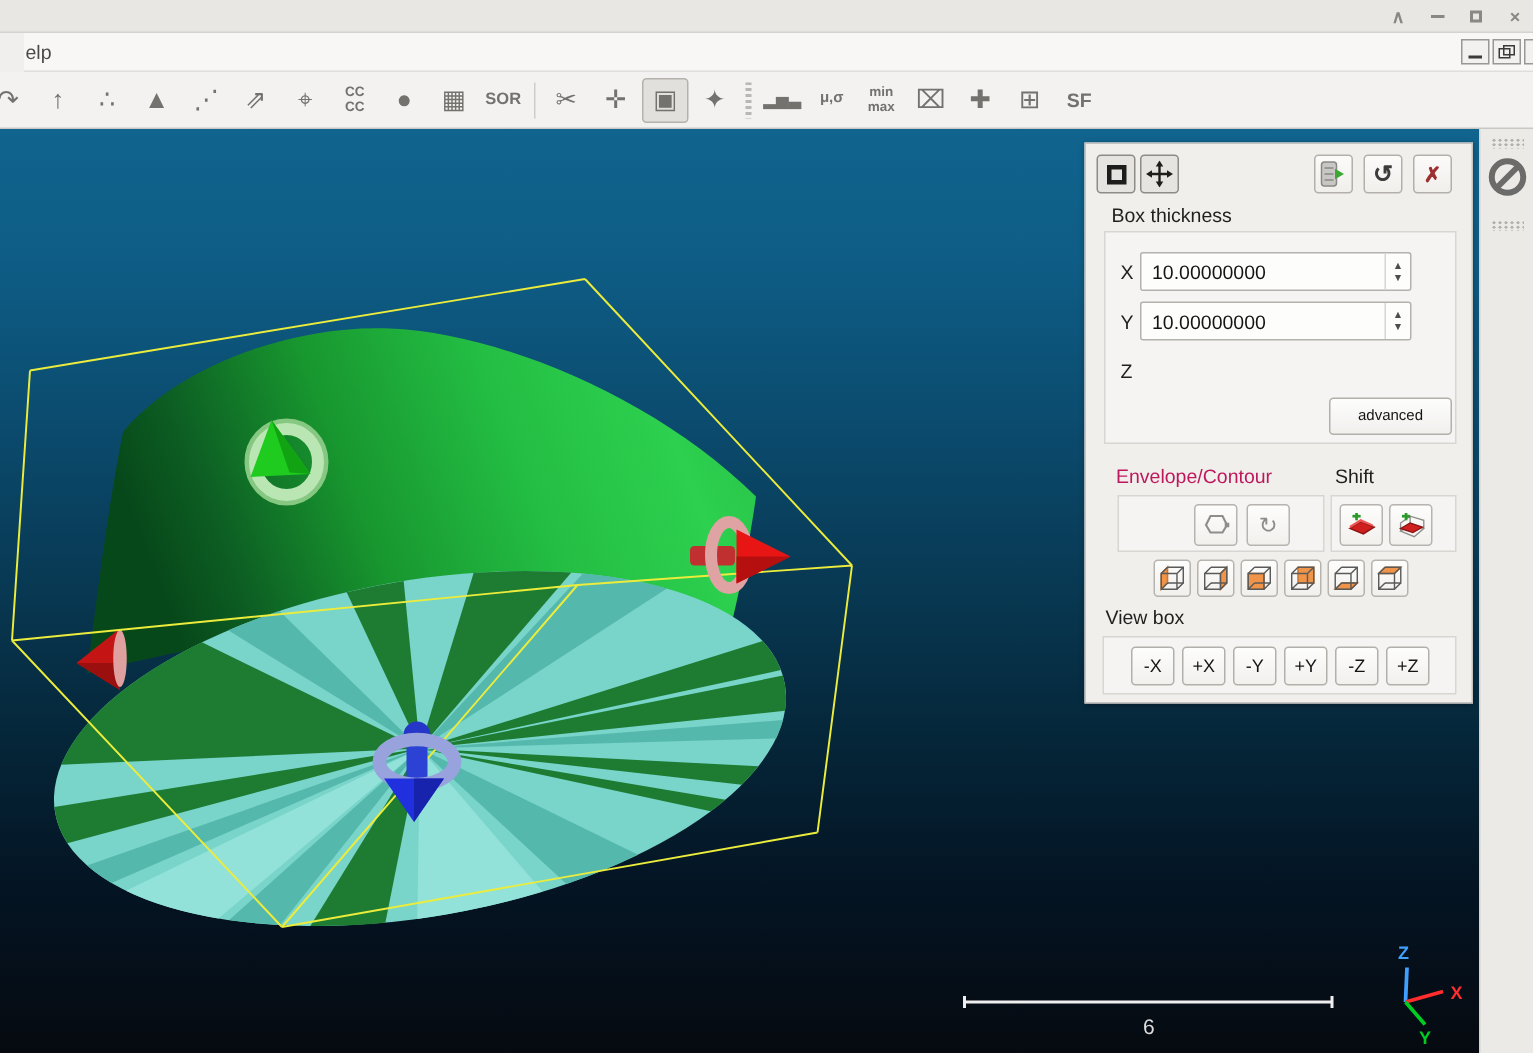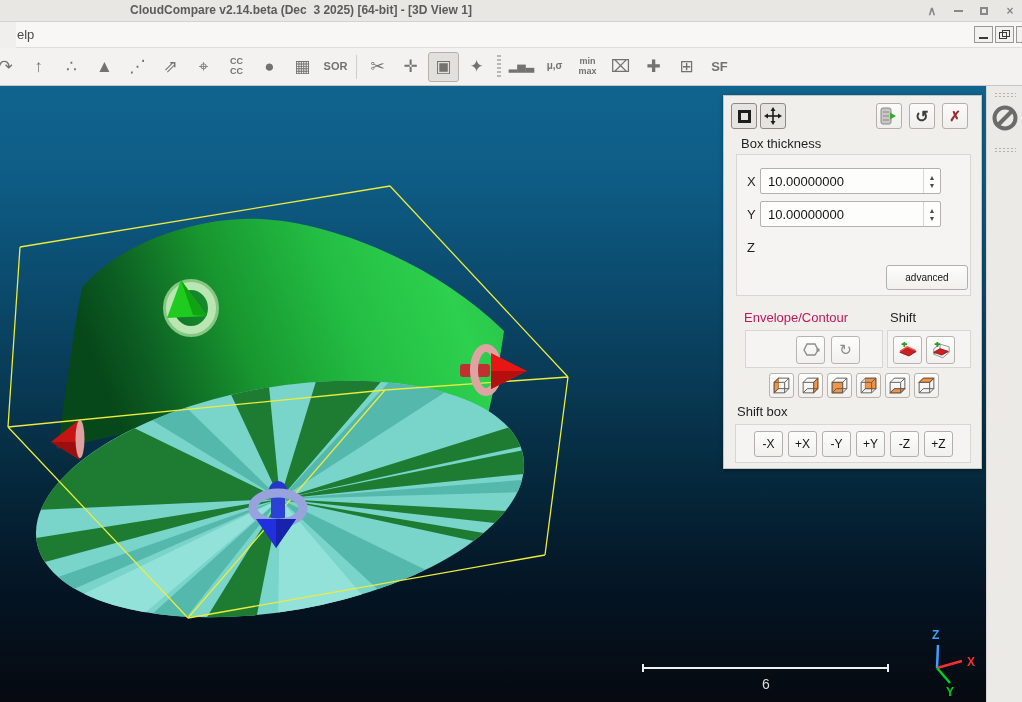--- a/index.html
+++ b/index.html
@@ -73,21 +73,20 @@
 
   .f4{left:11px;top:328px;width:236px;height:39px;}
   .shiftbtn{position:absolute;top:6px;width:29px;height:26px;border:1px solid #b3b0ac;border-radius:3px;background:linear-gradient(#fdfdfc,#f1f0ed);font-size:12px;color:#141412;padding:0;}
 </style>
 </head>
 <body>
 
 <div class="app">
 
   <div class="titlebar">
-    <span class="title">CloudCompare v2.14.beta (Dec  3 2025) [64-bit] - [3D View 1]</span>
     <div class="win-controls">
       <span class="wc">∧</span>
       <span class="wc">
           <span class="dash"></span>
         </span>
       <span class="wc">
           <span class="maxi"></span>
         </span>
       <span class="wc">×</span>
     </div>
@@ -356,21 +355,21 @@
               </svg>
           </button>
           <button class="cubebtn" style="left:145px">
             <svg width="21" height="19" viewBox="0 0 20 18">
                 <polygon points="3,6 13,6 17,2 7,2" fill="#f0944a" stroke="#c87830"></polygon>
                 <path d="M3 6 L13 6 L13 16 L3 16 Z M7 2 L17 2 L17 12 L7 12 M3 6 L7 2 M13 6 L17 2 M13 16 L17 12 M3 16 L7 12" fill="none" stroke="#5a5a58" stroke-width="0.9"></path>
               </svg>
           </button>
         </div>
 
-        <div class="plabel" style="left:13px;top:308px">Shift box</div>
+        <div class="plabel" style="left:13px;top:308px">View box</div>
         <div class="frame f4">
           <button class="shiftbtn" style="left:18px">-X</button>
           <button class="shiftbtn" style="left:52px">+X</button>
           <button class="shiftbtn" style="left:86px">-Y</button>
           <button class="shiftbtn" style="left:120px">+Y</button>
           <button class="shiftbtn" style="left:154px">-Z</button>
           <button class="shiftbtn" style="left:188px">+Z</button>
         </div>
       </div>
     </div>

